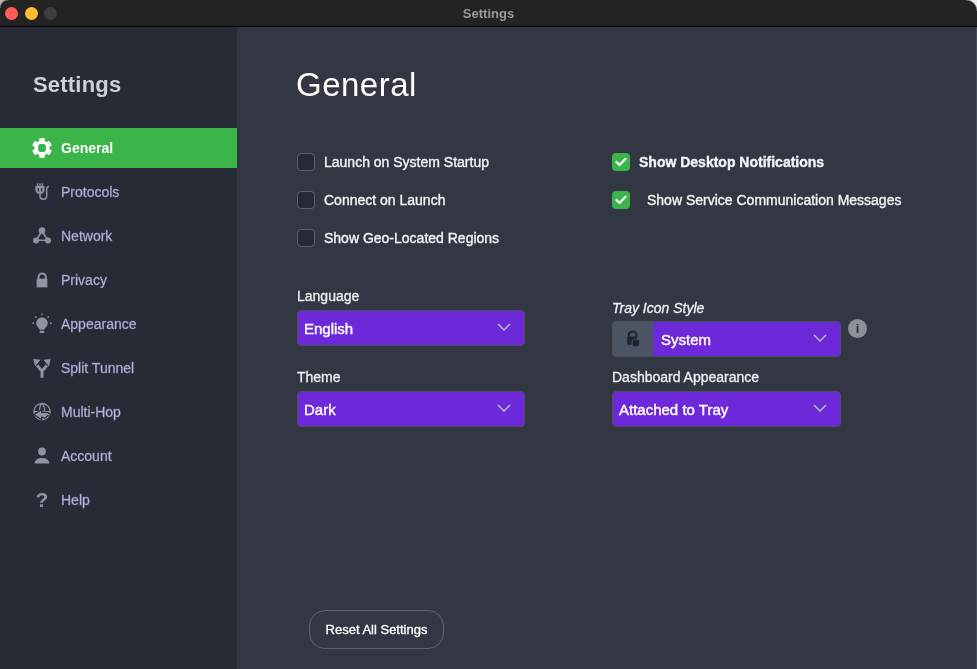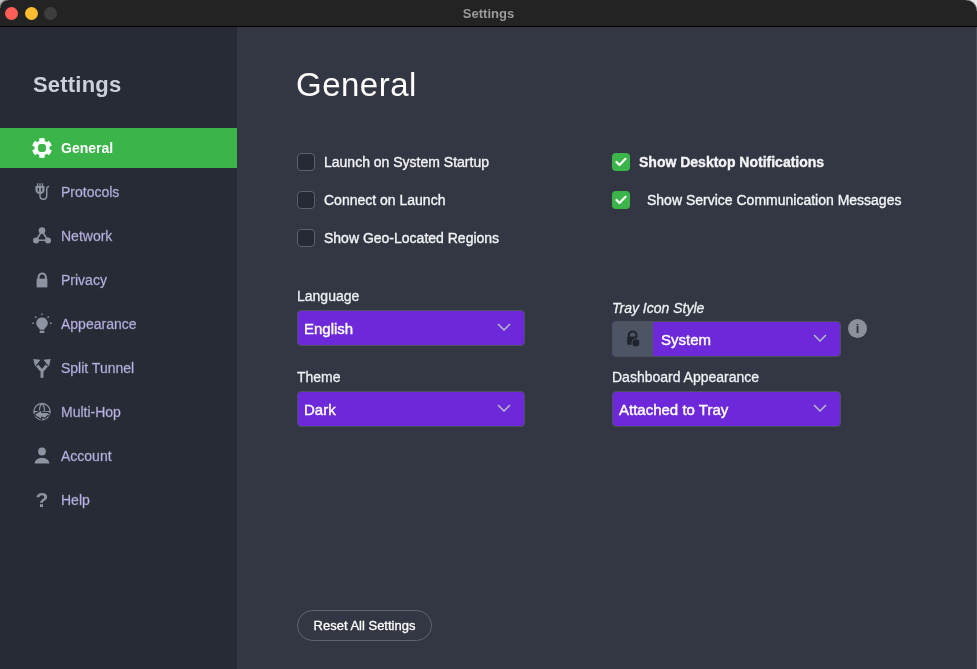--- a/index.html
+++ b/index.html
@@ -31,21 +31,21 @@
   .cbl{margin-left:9px;color:#f3f4f6;font-size:14px;-webkit-text-stroke:.35px #f3f4f6;}
   .grp-label{position:absolute;color:#eef0f3;font-size:14px;-webkit-text-stroke:.3px #eef0f3;}
   .dd{position:absolute;height:36px;background:#6d28d9;border:1px solid #4c515d;border-radius:4px;
     box-sizing:border-box;display:flex;align-items:center;}
   .dd .val{margin-left:6px;color:#fff;font-size:15px;-webkit-text-stroke:.4px #fff;}
   .dd .chev{position:absolute;right:12px;top:9px;}
   .seg{width:40px;height:34px;background:#4d5464;border-radius:3px 0 0 3px;display:flex;
     align-items:center;justify-content:center;flex:none;}
   .info{position:absolute;left:611px;top:292px;width:19px;height:19px;border-radius:50%;
     background:#8b9099;color:#2c303a;font-size:13px;font-weight:bold;text-align:center;line-height:19px;}
-  .reset{position:absolute;left:60px;top:583px;width:135px;height:31px;border:1px solid #5d6471;
+  .reset{position:absolute;left:72px;top:583px;width:135px;height:39px;border:1px solid #5d6471;
     border-radius:16px;box-sizing:border-box;color:#fff;font-size:13px;display:flex;
     align-items:center;justify-content:center;-webkit-text-stroke:.3px #fff;}
   .ctl{position:absolute;left:0;top:0;width:8px;height:8px;z-index:50;
     background:radial-gradient(circle at 8px 8px, rgba(0,0,0,0) 7px, rgba(190,190,188,.85) 8.6px, rgba(210,210,208,.9) 10px);}
   .ctr{position:absolute;right:0;top:0;width:11px;height:11px;z-index:50;
     background:radial-gradient(circle at 0px 11px, rgba(0,0,0,0) 10.1px, rgba(244,244,242,.95) 11.8px);}
 </style>
 </head>
 <body>
   <div class="ctl"></div>

